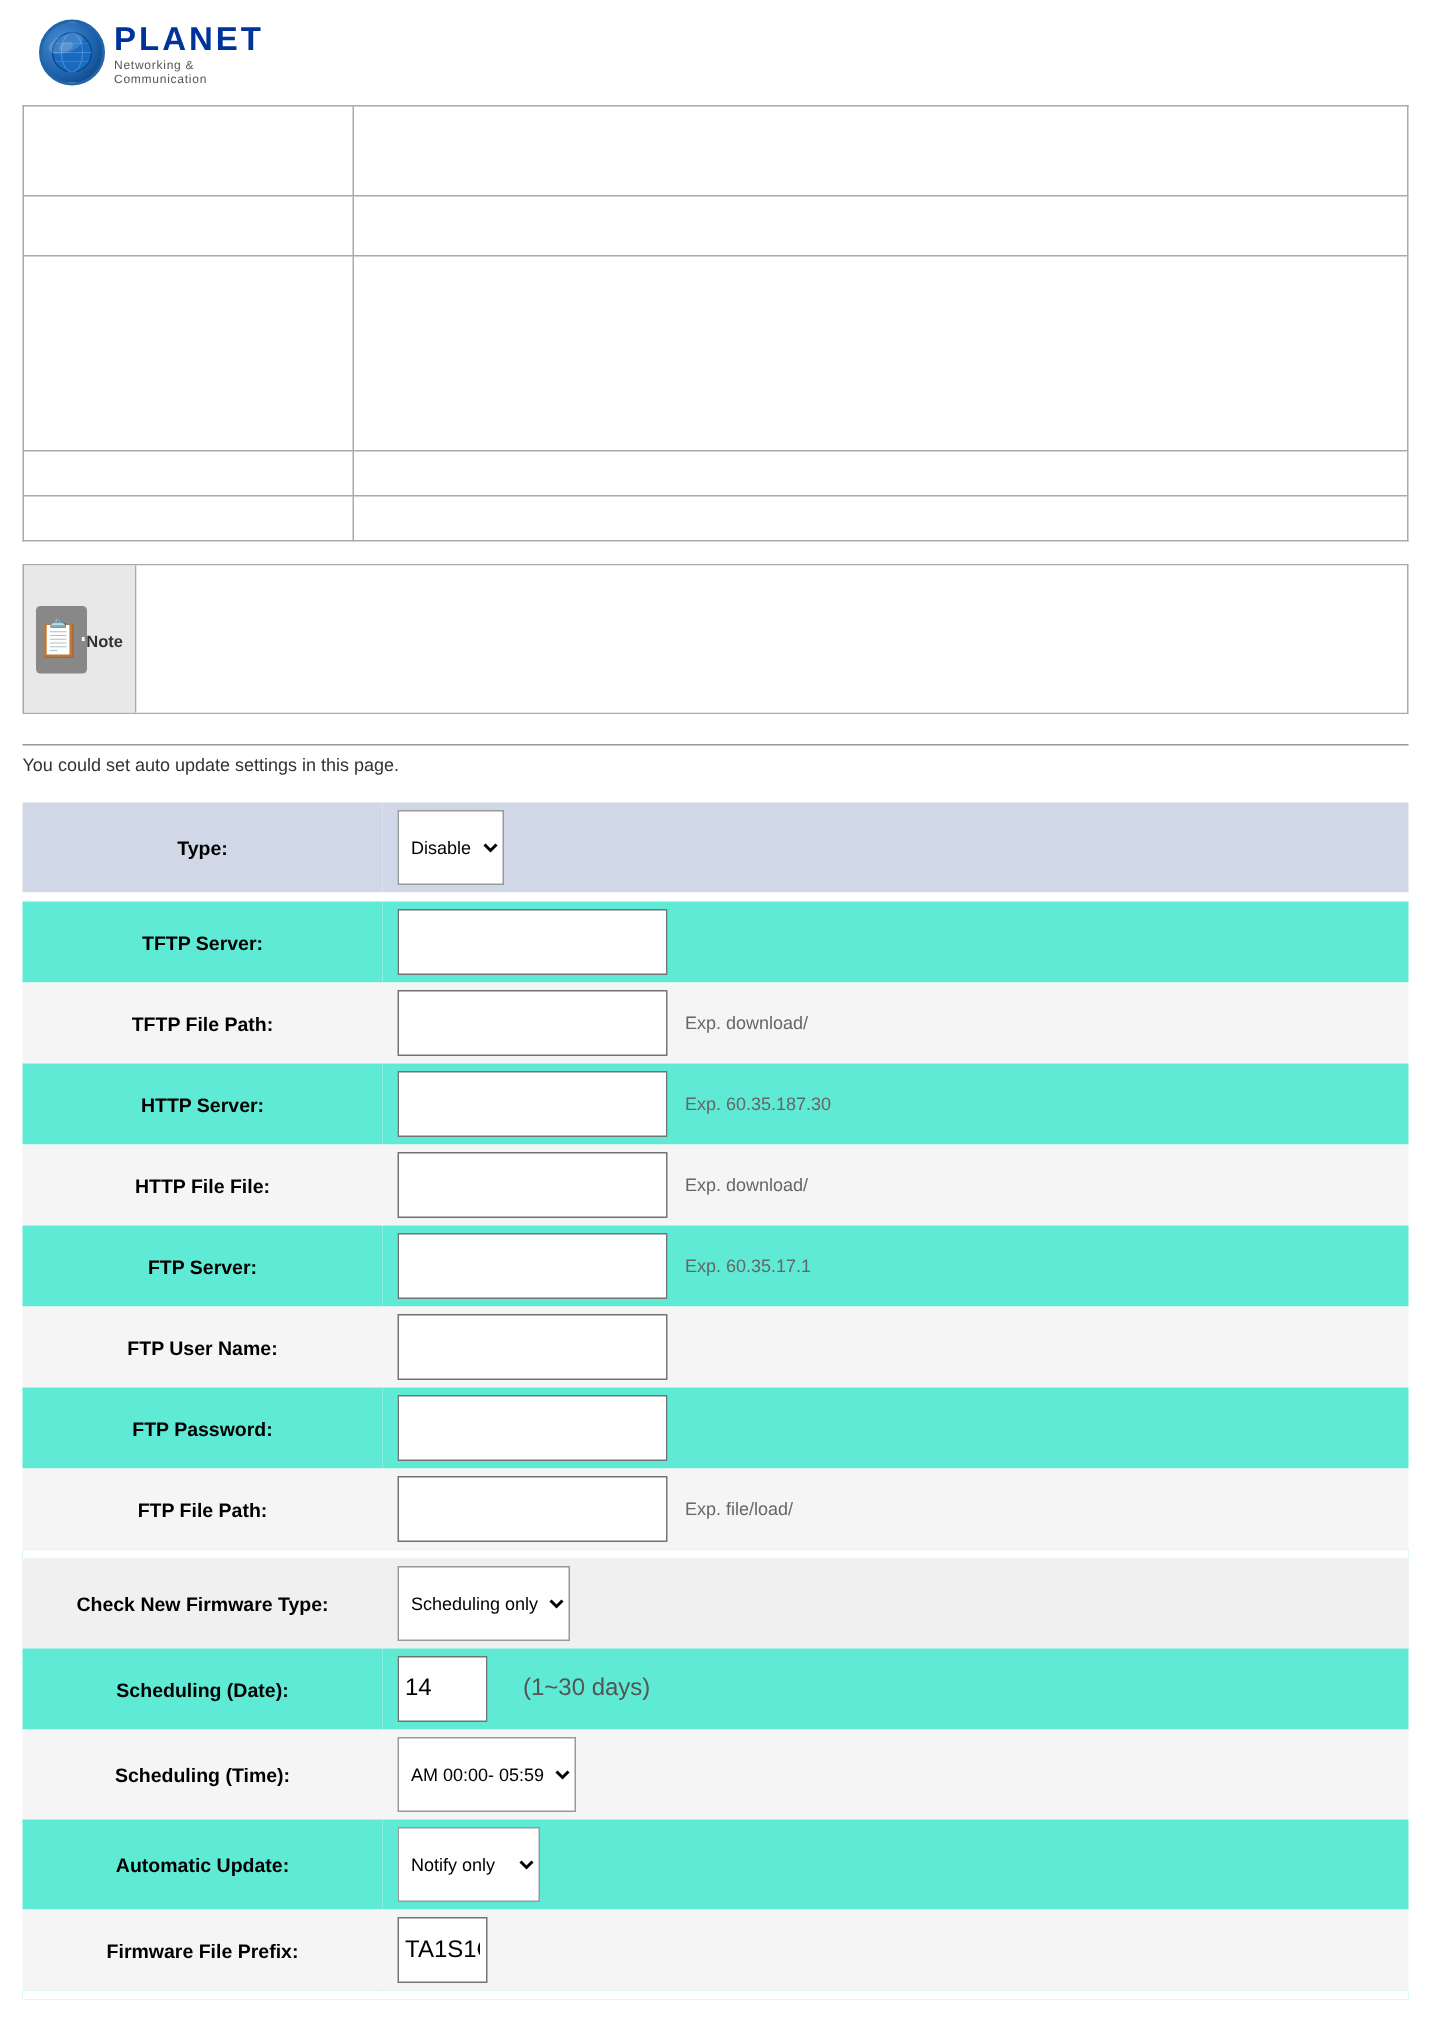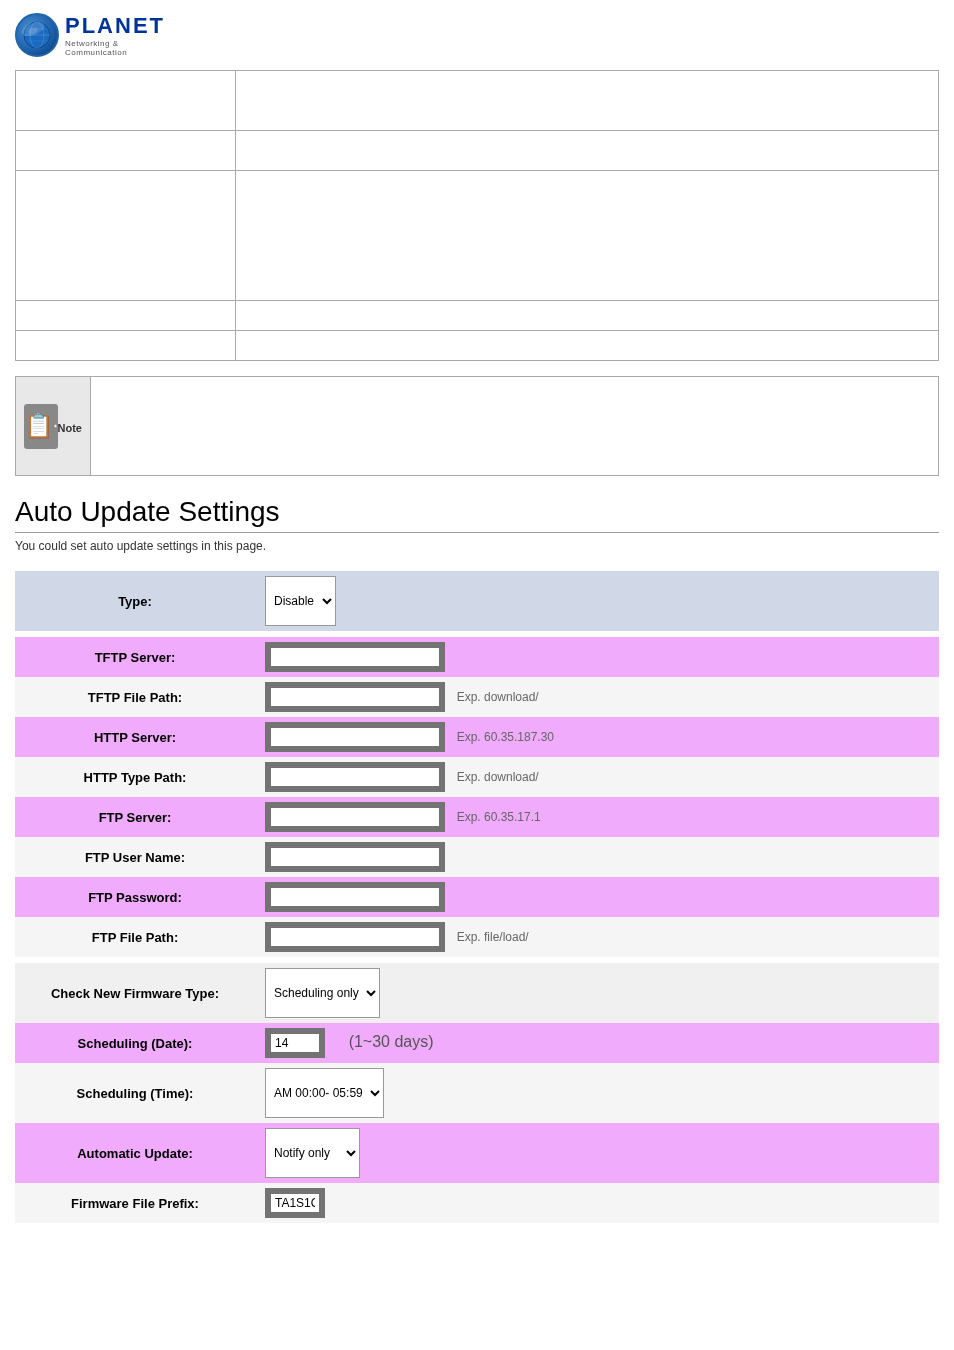--- a/index.html
+++ b/index.html
@@ -7,21 +7,21 @@
       font-family: Arial, sans-serif;
       font-size: 13px;
       background: #fff;
       color: #000;
       width: 954px;
       min-height: 1350px;
     }
 
     
     .logo-area {
-      padding: 10px 15px;
+      padding: 10px 26px;
       display: flex;
       align-items: center;
     }
     .logo-img {
       width: 130px;
       height: 50px;
       display: flex;
       align-items: center;
       gap: 6px;
     }
@@ -162,21 +162,21 @@
       margin-bottom: 18px;
     }
 
     
     .settings-table {
       width: 100%;
       border-collapse: collapse;
       margin-bottom: 4px;
     }
     .settings-table tr {
-      background: #f0abfc;
+      background: #5eead4;
     }
     .settings-table tr:nth-child(even) {
       background: #f5f5f5;
     }
     .settings-table td {
       padding: 5px 10px;
       border: none;
     }
     .settings-table .field-label {
       font-weight: bold;
@@ -194,23 +194,23 @@
     }
 
     select {
       font-size: 12px;
       padding: 16px 4px;
       border: 1px solid #999;
       background: #fff;
       cursor: pointer;
     }
     input[type="text"] {
-      font-size: 12px;
-      padding: 2px 4px;
-      border: 6px solid #737373;
+      font-size: 16px;
+      padding: 12px 4px;
+      border: 1px solid #737373;
       width: 180px;
       background: #fff;
     }
     input.narrow {
       width: 60px;
     }
 
     
     .sep-row td {
       height: 6px;
@@ -301,21 +301,20 @@
         <polygon points="24,22 24,18 28,22" fill="#a22"></polygon>
       </svg>
     </div>
     <span class="note-label">Note</span>
   </div>
   <div class="note-content-cell">
   </div>
 </div>
 
 <div class="main-content">
-  <h1 class="section-title">Auto Update Settings</h1>
   <hr class="section-divider">
   <p class="section-desc">You could set auto update settings in this page.</p>
 
   <table class="settings-table">
 
     <tbody>
         <tr class="type-row">
       <td class="field-label">Type:</td>
       <td class="field-value">
         <select>
@@ -346,21 +345,21 @@
 
     <tr>
       <td class="field-label">HTTP Server:</td>
       <td class="field-value">
         <input type="text" value="" style="">
         <span class="hint-text">Exp. 60.35.187.30</span>
       </td>
     </tr>
 
     <tr>
-      <td class="field-label">HTTP Type Path:</td>
+      <td class="field-label">HTTP File File:</td>
       <td class="field-value">
         <input type="text" value="" style="">
         <span class="hint-text">Exp. download/</span>
       </td>
     </tr>
 
     <tr>
       <td class="field-label">FTP Server:</td>
       <td class="field-value">
         <input type="text" value="" style="">

